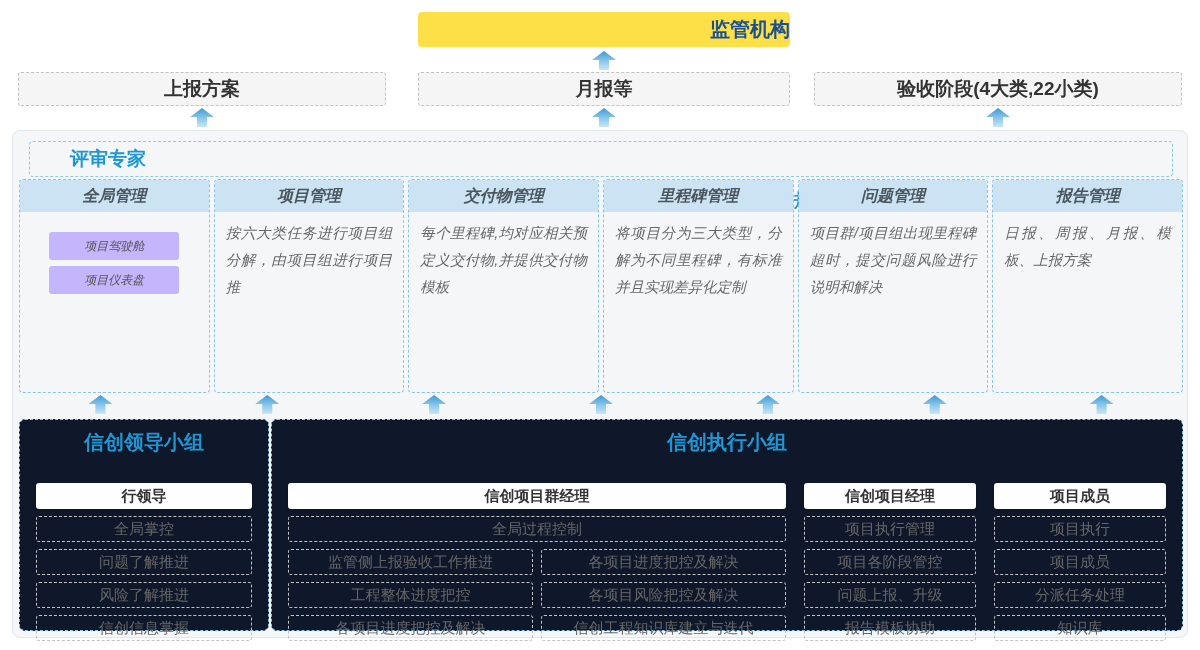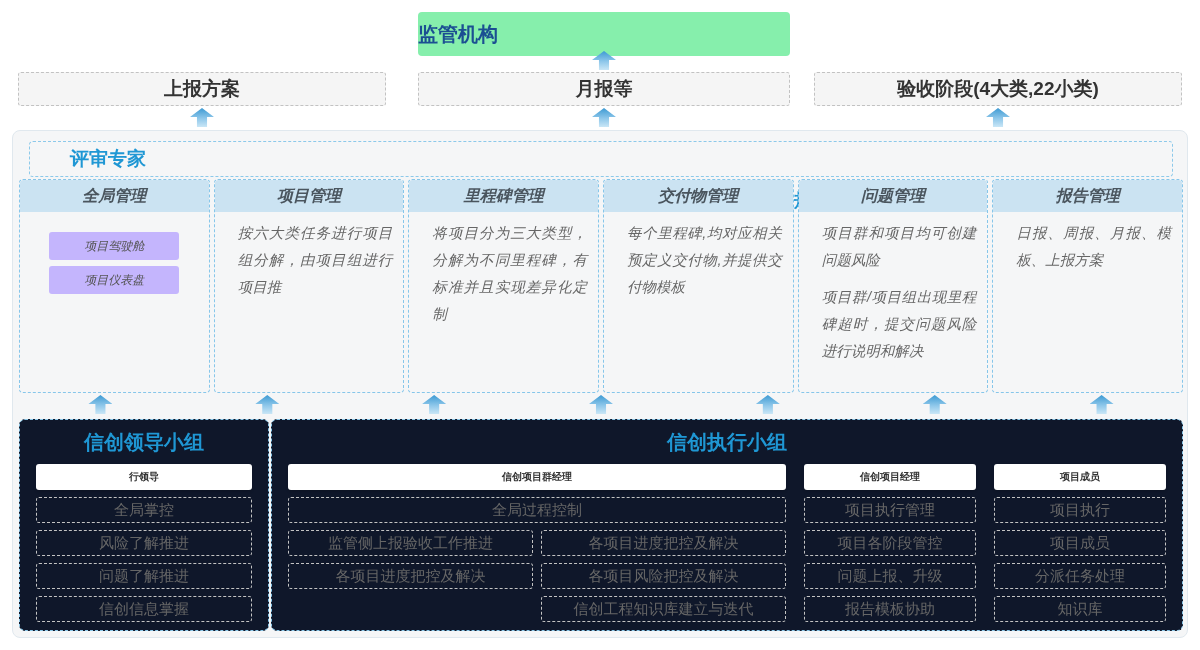--- a/index.html
+++ b/index.html
@@ -5,23 +5,23 @@
   * { margin: 0; padding: 0; box-sizing: border-box; }
   html, body { background: #ffffff; }
   body {
     width: 1200px; height: 650px; position: relative; overflow: hidden;
     font-family: "Liberation Sans", "DejaVu Sans", sans-serif;
   }
   .abs { position: absolute; }
 
   
   .regulator-box {
-    left: 418px; top: 12px; width: 372px; height: 44px;
-    background: #86efac; border-radius: 4px;
-    display: flex; align-items: center; justify-content: flex-start;
+    left: 418px; top: 12px; width: 372px; height: 35px;
+    background: #fde047; border-radius: 4px;
+    display: flex; align-items: center; justify-content: flex-end;
     font-size: 20px; font-weight: bold; color: #1b4f92;
   }
   .channel-box {
     top: 72px; height: 34px;
     background: #f5f5f5; border: 1px dashed #c2c2c2; border-radius: 3px;
     display: flex; align-items: center; justify-content: center;
     font-size: 19px; font-weight: bold; color: #333333;
   }
   .channel-1 { left: 18px;  width: 368px; }
   .channel-2 { left: 418px; width: 372px; }
@@ -63,21 +63,21 @@
   }
   .mgmt-col-header {
     height: 32px; background: #cbe3f2; border-radius: 3px 3px 0 0;
     display: flex; align-items: center; justify-content: center;
     font-size: 16px; font-weight: bold; color: #4a555e; flex: none;
   }
   .mgmt-col-body {
     padding: 8px 11px; font-size: 14.5px; color: #666666;
     line-height: 27px; text-align: justify; text-justify: inter-character;
   }
-  .mgmt-col-body p { margin-bottom: 10px; margin-left: 12px; }
+  .mgmt-col-body p { margin-bottom: 10px; }
   .pill {
     margin: 12px auto 0; width: 78%; height: 28px;
     background: #c4b5fd; border-radius: 3px;
     display: flex; align-items: center; justify-content: center;
     font-size: 12px; color: #555555;
   }
   .pill + .pill { margin-top: 6px; }
 
   .col-arrows-row {
     left: 6px; top: 264px; width: 1164px; height: 20px;
@@ -93,21 +93,21 @@
   .leader-group { left: 6px;   width: 250px; }
   .exec-group   { left: 258px; width: 912px; }
   .group-title {
     margin-top: 9px; text-align: center;
     font-size: 20px; font-weight: bold; color: #1f97d4;
   }
   .role-header {
     height: 26px; background: #ffffff; border-radius: 3px;
     box-shadow: 0 2px 3px rgba(0,0,0,0.14);
     display: flex; align-items: center; justify-content: center;
-    font-size: 10px; font-weight: bold; color: #333333;
+    font-size: 15px; font-weight: bold; color: #333333; margin-top: 19px;
   }
   .task-item {
     height: 26px; margin-top: 7px;
     border: 1px dashed #c3c3c3; border-radius: 3px;
     display: flex; align-items: center; justify-content: center;
     font-size: 15px; color: #666666; white-space: nowrap;
   }
   .leader-inner { padding: 8px 16px 0; }
   .exec-inner {
     padding: 8px 16px 0; display: flex; gap: 18px;
@@ -157,37 +157,36 @@
     </div>
 
     <div class="mgmt-col">
       <div class="mgmt-col-header">项目管理</div>
       <div class="mgmt-col-body">
         <p>按六大类任务进行项目组分解，由项目组进行项目推</p>
       </div>
     </div>
 
     <div class="mgmt-col">
+      <div class="mgmt-col-header">交付物管理</div>
+      <div class="mgmt-col-body">
+        <p>每个里程碑,均对应相关预定义交付物,并提供交付物模板</p>
+      </div>
+    </div>
+
+    <div class="mgmt-col">
       <div class="mgmt-col-header">里程碑管理</div>
       <div class="mgmt-col-body">
         <p>将项目分为三大类型，分解为不同里程碑，有标准并且实现差异化定制</p>
       </div>
     </div>
 
     <div class="mgmt-col">
-      <div class="mgmt-col-header">交付物管理</div>
-      <div class="mgmt-col-body">
-        <p>每个里程碑,均对应相关预定义交付物,并提供交付物模板</p>
-      </div>
-    </div>
-
-    <div class="mgmt-col">
       <div class="mgmt-col-header">问题管理</div>
       <div class="mgmt-col-body">
-        <p>项目群和项目均可创建问题风险</p>
         <p>项目群/项目组出现里程碑超时，提交问题风险进行说明和解决</p>
       </div>
     </div>
 
     <div class="mgmt-col">
       <div class="mgmt-col-header">报告管理</div>
       <div class="mgmt-col-body">
         <p>日报、周报、月报、模板、上报方案</p>
       </div>
     </div>
@@ -216,36 +215,37 @@
     <div class="col-arrow-cell">
         <div class="arrow-up"></div>
       </div>
   </div>
 
   <div class="abs group-box leader-group">
     <div class="group-title">信创领导小组</div>
     <div class="leader-inner">
       <div class="role-header">行领导</div>
       <div class="task-item">全局掌控</div>
+      <div class="task-item">问题了解推进</div>
       <div class="task-item">风险了解推进</div>
-      <div class="task-item">问题了解推进</div>
       <div class="task-item">信创信息掌握</div>
     </div>
   </div>
 
   <div class="abs group-box exec-group">
     <div class="group-title">信创执行小组</div>
     <div class="exec-inner">
 
       <div class="sub-col-pg">
         <div class="role-header">信创项目群经理</div>
         <div class="task-item">全局过程控制</div>
         <div class="pg-grid">
           <div>
             <div class="task-item">监管侧上报验收工作推进</div>
+            <div class="task-item">工程整体进度把控</div>
             <div class="task-item">各项目进度把控及解决</div>
           </div>
           <div>
             <div class="task-item">各项目进度把控及解决</div>
             <div class="task-item">各项目风险把控及解决</div>
             <div class="task-item">信创工程知识库建立与迭代</div>
           </div>
         </div>
       </div>
 

